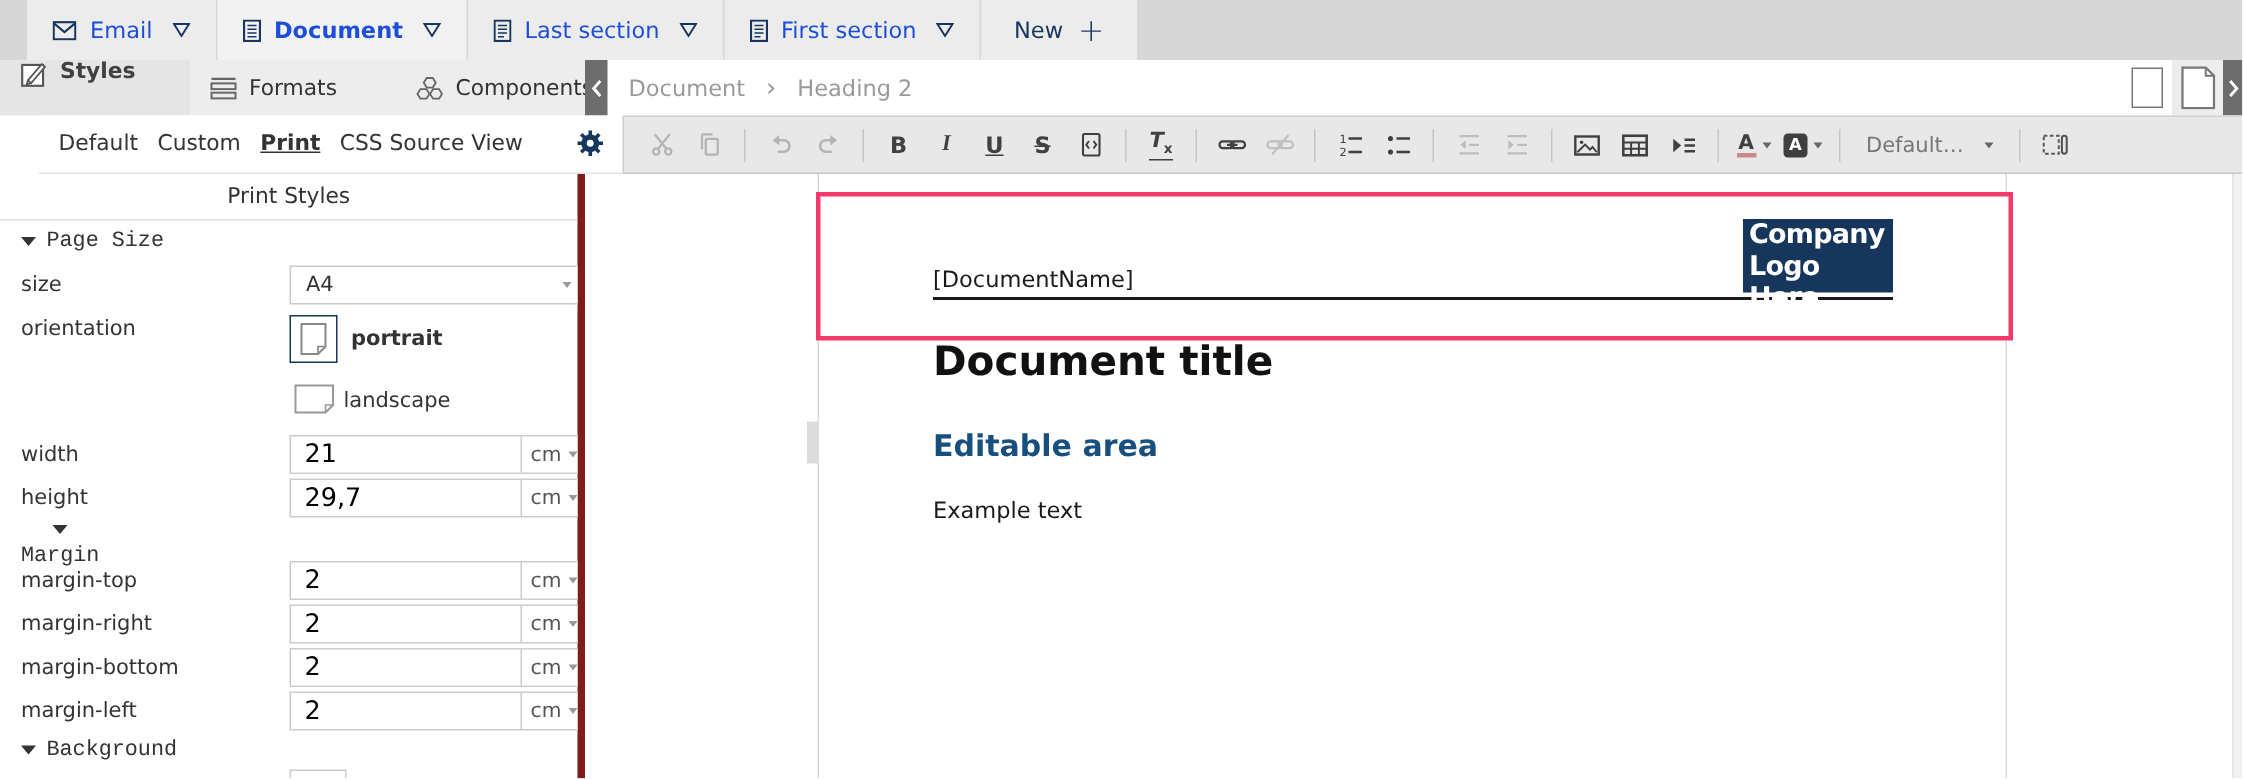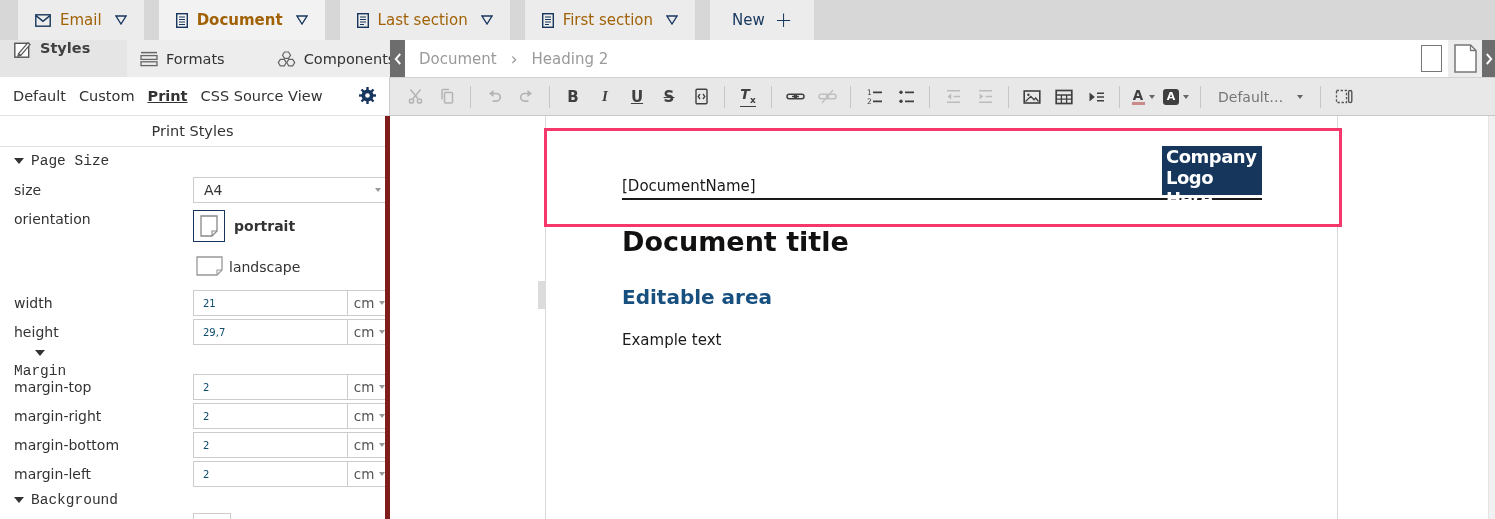--- a/index.html
+++ b/index.html
@@ -2,21 +2,21 @@
 <html><head>
 <meta charset="utf-8">
 <style>
   * { margin:0; padding:0; box-sizing:border-box; }
   html,body { background:#fff; }
   body { font-family:"DejaVu Sans","Liberation Sans",sans-serif; }
   .app { position:relative; width:1495px; height:519px; overflow:hidden; background:#fff; }
 
   
   .tabbar { position:absolute; top:0; left:0; right:0; height:40px; background:#d7d7d7; display:flex; align-items:stretch; padding-left:18px; }
-  .tab { display:flex; align-items:center; gap:9px; padding:0 17px; background:#ececec; color:#a16207; font-size:15px; margin-right:15px; cursor:pointer; }
+  .tab { display:flex; align-items:center; gap:9px; padding:0 17px; background:#ececec; color:#1d4ed8; font-size:15px; margin-right:1px; cursor:pointer; }
   .tab.active { background:#f2f2f2; font-weight:bold; }
   .tab .nabla { margin-left:4px; display:flex; }
   .tab-new { display:flex; align-items:center; gap:10px; padding:0 22px; background:#ececec; color:#17365d; font-size:15px; margin-right:5px; }
   .plus { font-size:21px; font-weight:300; line-height:1; color:#17365d; }
 
   
   .row2 { position:absolute; top:40px; left:0; right:0; height:37px; background:#fff; display:flex; }
   .subnav { position:relative; width:390px; height:100%; background:#fff; flex:none; }
   .styles-tab { position:absolute; left:0; top:0; width:127px; height:100%; display:flex; align-items:flex-start; gap:8px; padding-left:14px; background:#e5e5e5; }
   .styles-tab .lbl { font-size:14.5px; font-weight:bold; color:#404040; }
@@ -27,21 +27,21 @@
   .bcbar { position:relative; flex:1; height:100%; background:#fff; display:flex; align-items:center; }
   .panel-toggle { width:15px; height:100%; background:#6d6d6d; display:flex; align-items:center; justify-content:center; cursor:pointer; flex:none; }
   .crumbs { display:flex; align-items:center; gap:14px; margin-left:14px; color:#9a9a9a; font-size:15px; }
   .crumb-sep { font-size:17px; color:#9a9a9a; }
   .bc-right { position:absolute; right:0; top:0; height:100%; display:flex; align-items:center; }
   .viewbtn { width:34px; height:100%; display:flex; align-items:center; justify-content:center; cursor:pointer; }
   .viewbtn.pageview { background:#ededed; }
   .rect-ico { width:21px; height:27px; border:1.5px solid #777; background:#fff; }
 
   
-  .row3 { position:absolute; top:77px; left:0; right:0; height:39px; display:flex; }
+  .row3 { position:absolute; top:77px; left:0; right:0; height:39px; display:flex;padding-left:26px; }
   .styletabs { position:relative; width:390px; flex:none; background:#fff; border-bottom:1px solid #e2e2e2; border-right:1px solid #ccc; display:flex; align-items:center; gap:13px; padding-left:13px; font-size:14.5px; color:#333; }
   .styletab { cursor:pointer; }
   .styletab.active { font-weight:bold; text-decoration:underline; }
   .gearbtn { position:absolute; right:12px; top:9px; cursor:pointer; }
   .toolbar { flex:1; background:#e8e8e8; border-top:1px solid #d2d2d2; border-bottom:1px solid #c6c6c6; display:flex; align-items:center; padding-left:13px; gap:8px; }
   .tbtn { min-width:24px; height:26px; display:flex; align-items:center; justify-content:center; cursor:pointer; border-radius:2px; }
   .tbtn.disabled { cursor:default; }
   .tsep { width:1px; height:22px; background:#c6c6c6; margin:0 3px; flex:none; }
   .glyph-b { font-size:15px; font-weight:bold; color:#404040; }
   .glyph-i { font-size:15px; font-weight:bold; font-style:italic; font-family:"Liberation Serif","DejaVu Serif",serif; color:#404040; }
@@ -58,21 +58,21 @@
   .heading-dd .hd-label { font-size:14px; color:#767676; min-width:64px; }
   .heading-dd .caret { margin-left:14px; }
 
   
   .sidebar { position:absolute; top:116px; left:0; width:390px; bottom:0; background:#fff; border-right:5px solid #7f1d1d; overflow:hidden; }
   .panel-title { height:31px; border-bottom:1px solid #e0e0e0; display:flex; align-items:center; justify-content:center; font-size:14.5px; color:#333; }
   .sec-hdr { position:absolute; left:14px; font-size:14.5px; color:#333; display:flex; align-items:center; gap:7px; cursor:pointer;font-family:Liberation Mono, monospace; }
   .sec-tri { width:0; height:0; border-left:5px solid transparent; border-right:5px solid transparent; border-top:6px solid #333; }
   .f-label { position:absolute; left:14px; font-size:14px; color:#333; }
   .f-input { position:absolute; left:193px; width:199px; height:26px; border:1px solid #ccc; background:#fff; display:flex; }
-  .f-input input { flex:1; border:0; outline:none; padding:0 9px; font-size:10px; color:#0c4a6e; font-family:inherit; min-width:0; background:transparent; }
+  .f-input input { flex:1; border:0; outline:none; padding:0 9px; font-size:17px; color:#000000; font-family:inherit; min-width:0; background:transparent; }
   .unit { width:44px; border-left:1px solid #ccc; display:flex; align-items:center; justify-content:center; gap:5px; font-size:13.5px; color:#555; cursor:pointer; }
   .unit .caret { border-top-color:#999; margin-left:0; }
   .sel { align-items:center; justify-content:space-between; padding:0 10px; font-size:14px; color:#333; cursor:pointer; }
   .sel .caret { border-top-color:#999; }
   .orient-box { position:absolute; left:193px; width:32px; height:32px; border:1px solid #17365d; background:#fff; display:flex; align-items:center; justify-content:center; cursor:pointer; }
   .orient-lbl { position:absolute; font-size:14px; color:#333; }
   .orient-lbl.b { font-weight:bold; }
   .land-ico { position:absolute; left:196px; cursor:pointer; }
 
   

